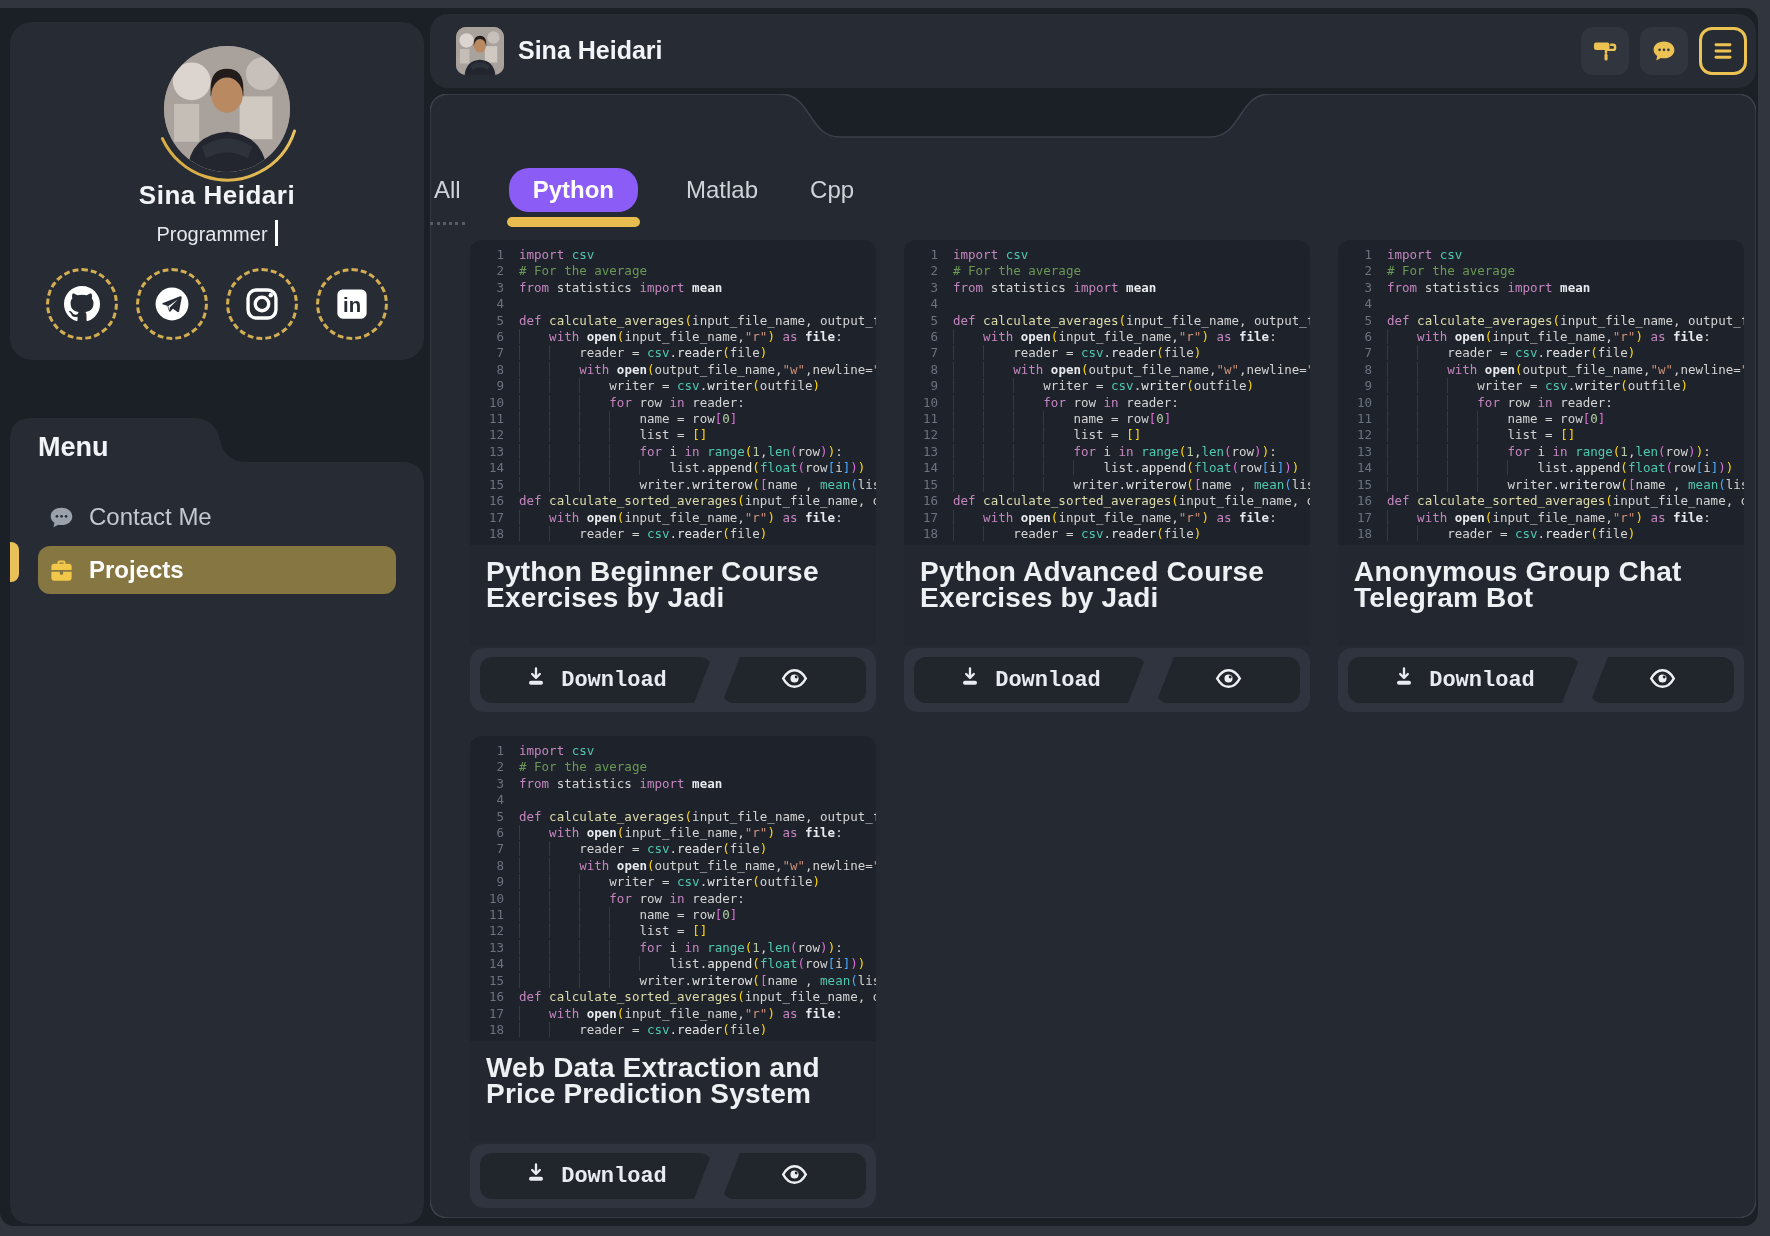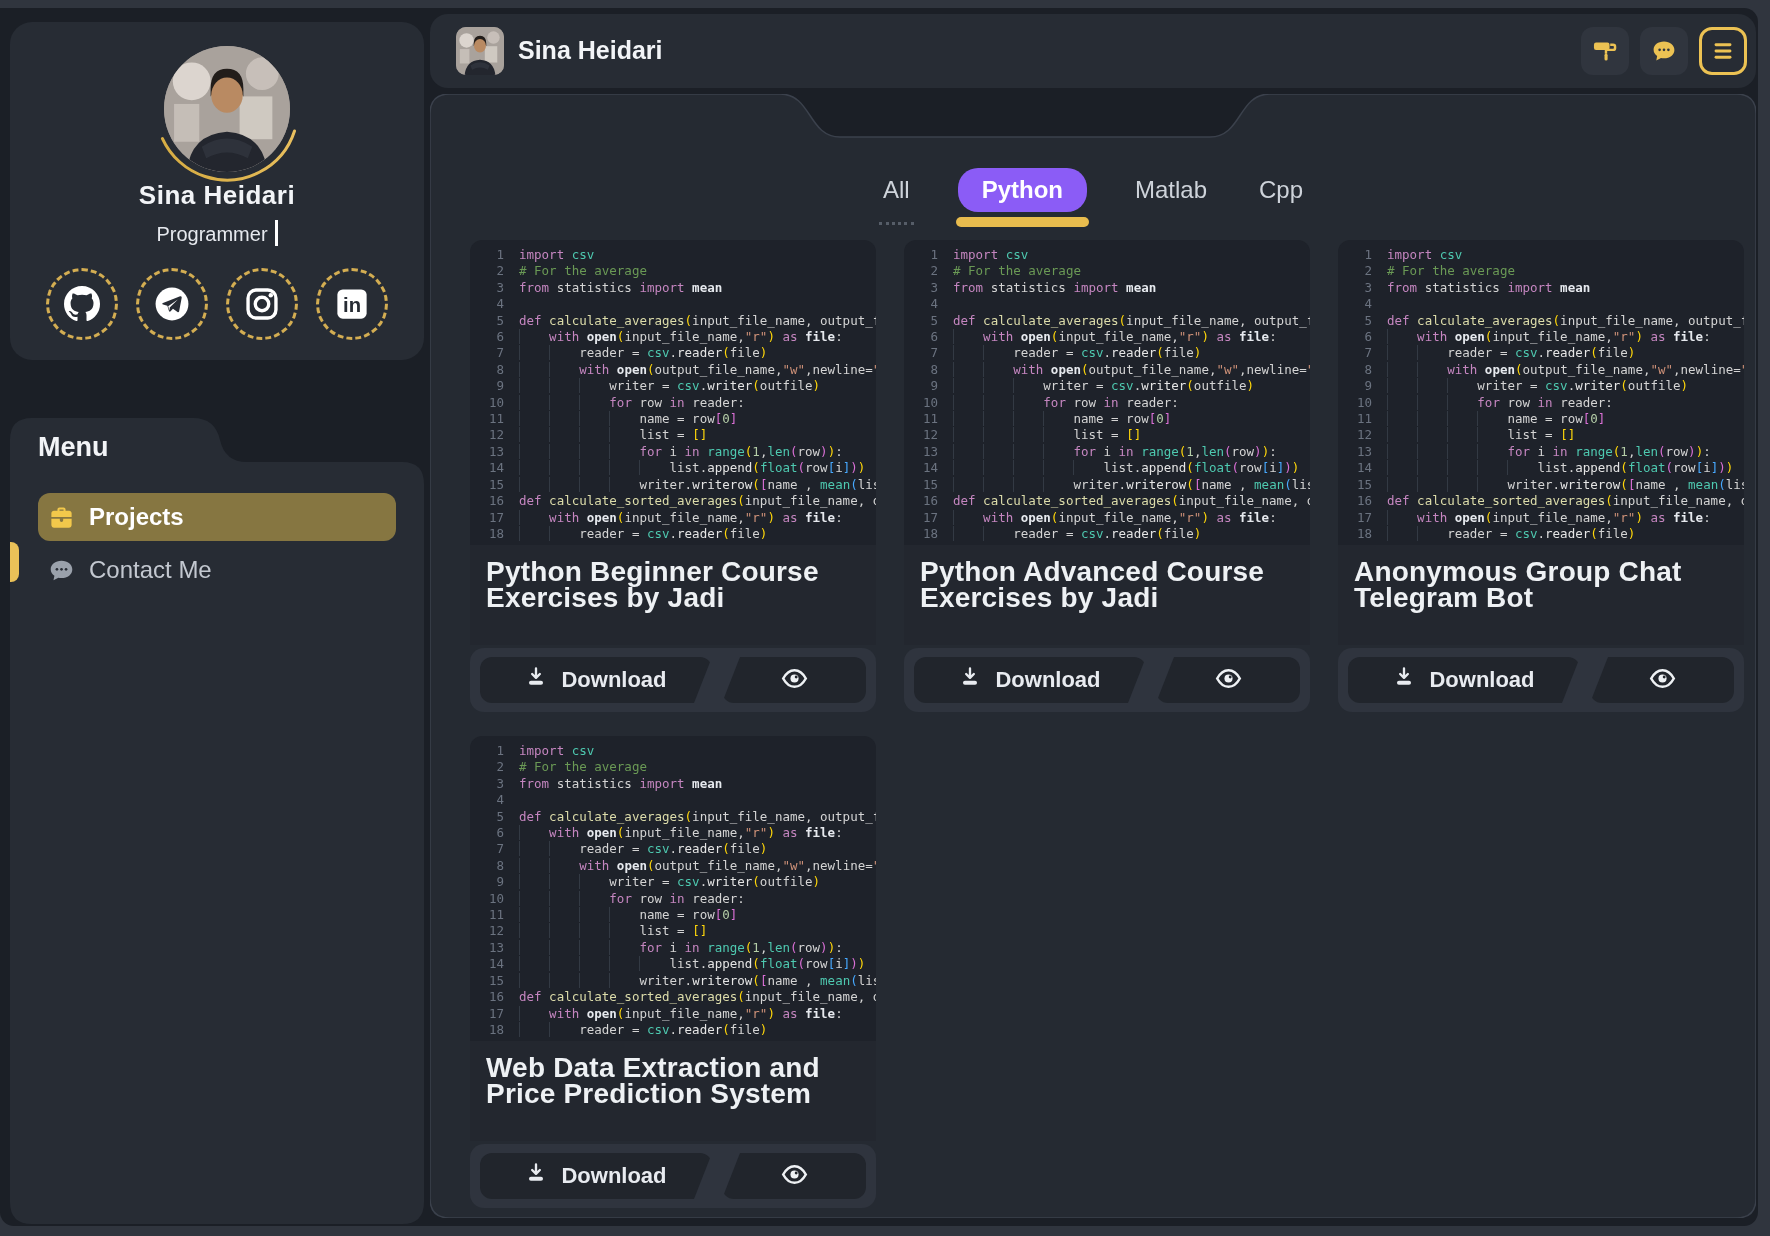--- a/index.html
+++ b/index.html
@@ -87,21 +87,21 @@
   }
   .action-btn svg{width:26px;height:26px;}
   .action-btn.outlined{
     background:transparent;border:3px solid #ecc253;box-sizing:border-box;border-radius:13px;
   }
   
   .projects{position:absolute;left:430px;top:86px;width:1326px;height:1124px;}
   .projects > svg.shape{position:absolute;inset:0;}
   .tabs{
     position:absolute;left:0;top:68px;width:100%;height:56px;
-    display:flex;justify-content:center;align-items:center;gap:44px;
+    display:flex;align-items:center;gap:44px;
   }
   .tab{position:relative;color:#ced3da;font-size:24px;font-weight:500;cursor:pointer;
     padding:8px 4px;}
   .tab.dotted::after{
     content:"";position:absolute;left:0;right:0;bottom:-13px;border-bottom:3px dotted #565d68;
   }
   .tab.active{
     background:#8b5cf6;color:#ffffff;font-weight:bold;border-radius:20px;padding:8px 24px;
   }
   .tab.active::after{
@@ -135,21 +135,21 @@
   }
   .card-footer{
     margin-top:3px;background:#2f343e;border-radius:14px;height:64px;
     display:flex;align-items:center;justify-content:space-between;
     padding:0 10px;box-sizing:border-box;
   }
   .btn-download{
     width:232px;height:46px;background:#21252c;border:none;border-radius:12px;
     clip-path:polygon(0 0,100% 0,calc(100% - 18px) 100%,0 100%);
     display:flex;align-items:center;justify-content:center;gap:14px;
-    color:#e8ebf0;font-family:Liberation Sans, sans-serif;
+    color:#e8ebf0;font-family:Liberation Mono, monospace;
     font-size:22px;font-weight:600;cursor:pointer;
   }
   .btn-download svg{width:22px;height:22px;}
   .btn-eye{
     flex:1;margin-left:10px;height:46px;background:#21252c;border:none;border-radius:12px;
     clip-path:polygon(18px 0,100% 0,100% 100%,0 100%);
     display:flex;align-items:center;justify-content:center;color:#eef1f4;cursor:pointer;
   }
   .btn-eye svg{width:27px;height:27px;}
 </style>
@@ -222,38 +222,38 @@
       </div>
   </aside>
 
   <nav class="menu-panel">
     <svg class="shape" viewBox="0 0 414 806">
       <path d="M22 0 H183 Q205 0 210 22 Q215 44 237 44 H392 Q414 44 414 66 V784 Q414 806 392 806 H22 Q0 806 0 784 V22 Q0 0 22 0 Z" fill="#272c34"></path>
     </svg>
     <div class="menu-title">Menu</div>
     <div class="menu-indicator"></div>
     <div class="menu-list">
-        <div class="menu-item active">
-          <span class="mi-icon">
-            <svg viewBox="0 0 16 16" fill="currentColor">
-              <path d="M5.6 4v-.8C5.6 2.5 6.1 2 6.8 2h2.4c.7 0 1.2.5 1.2 1.2V4h2.1c.8 0 1.5.7 1.5 1.5v2.2H2V5.5C2 4.7 2.7 4 3.5 4h2.1Zm1.2-.8V4h2.4v-.8H6.8ZM2 8.7h5v1a1 1 0 0 0 2 0v-1h5v3.7c0 .9-.7 1.6-1.6 1.6H3.6c-.9 0-1.6-.7-1.6-1.6V8.7Z"></path>
-            </svg>
-          </span>
-          <span>Projects</span>
-        </div>
         <div class="menu-item">
           <span class="mi-icon">
             <svg viewBox="0 0 16 16">
               <path fill="currentColor" d="M8 2.2c-3.7 0-6.4 2.2-6.4 5 0 1.6.85 3 2.2 3.9l-.55 2.7 2.9-1.5c.58.13 1.2.2 1.85.2 3.7 0 6.4-2.2 6.4-5.1S11.7 2.2 8 2.2Z"></path>
               <circle cx="5.3" cy="7.3" r=".8" fill="#272c34"></circle>
               <circle cx="8" cy="7.3" r=".8" fill="#272c34"></circle>
               <circle cx="10.7" cy="7.3" r=".8" fill="#272c34"></circle>
             </svg>
           </span>
           <span>Contact Me</span>
+        </div>
+        <div class="menu-item active">
+          <span class="mi-icon">
+            <svg viewBox="0 0 16 16" fill="currentColor">
+              <path d="M5.6 4v-.8C5.6 2.5 6.1 2 6.8 2h2.4c.7 0 1.2.5 1.2 1.2V4h2.1c.8 0 1.5.7 1.5 1.5v2.2H2V5.5C2 4.7 2.7 4 3.5 4h2.1Zm1.2-.8V4h2.4v-.8H6.8ZM2 8.7h5v1a1 1 0 0 0 2 0v-1h5v3.7c0 .9-.7 1.6-1.6 1.6H3.6c-.9 0-1.6-.7-1.6-1.6V8.7Z"></path>
+            </svg>
+          </span>
+          <span>Projects</span>
         </div>
       </div>
   </nav>
 
   <header class="header-bar">
     <div class="header-avatar">
         <svg viewBox="0 0 100 100" preserveAspectRatio="none">
           <rect width="100" height="100" fill="#a9a29c"></rect>
           <circle cx="22" cy="28" r="15" fill="#e8e2dc" opacity=".8"></circle>
           <circle cx="78" cy="22" r="13" fill="#cec7c0" opacity=".8"></circle>

